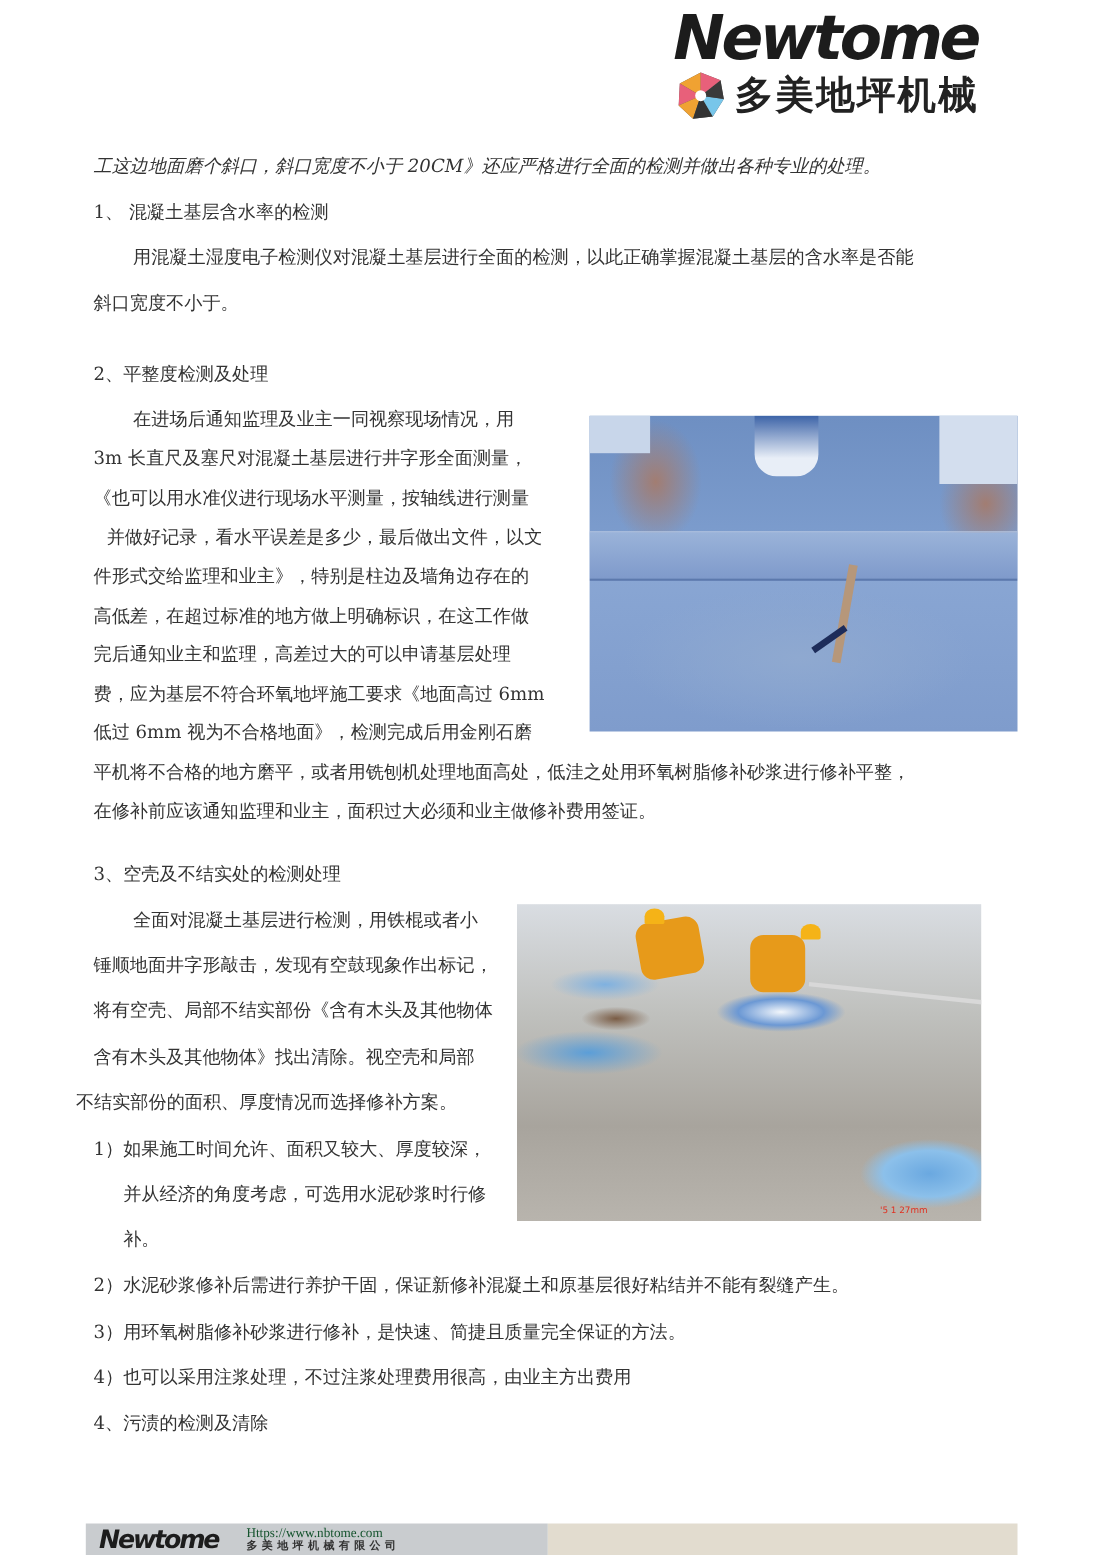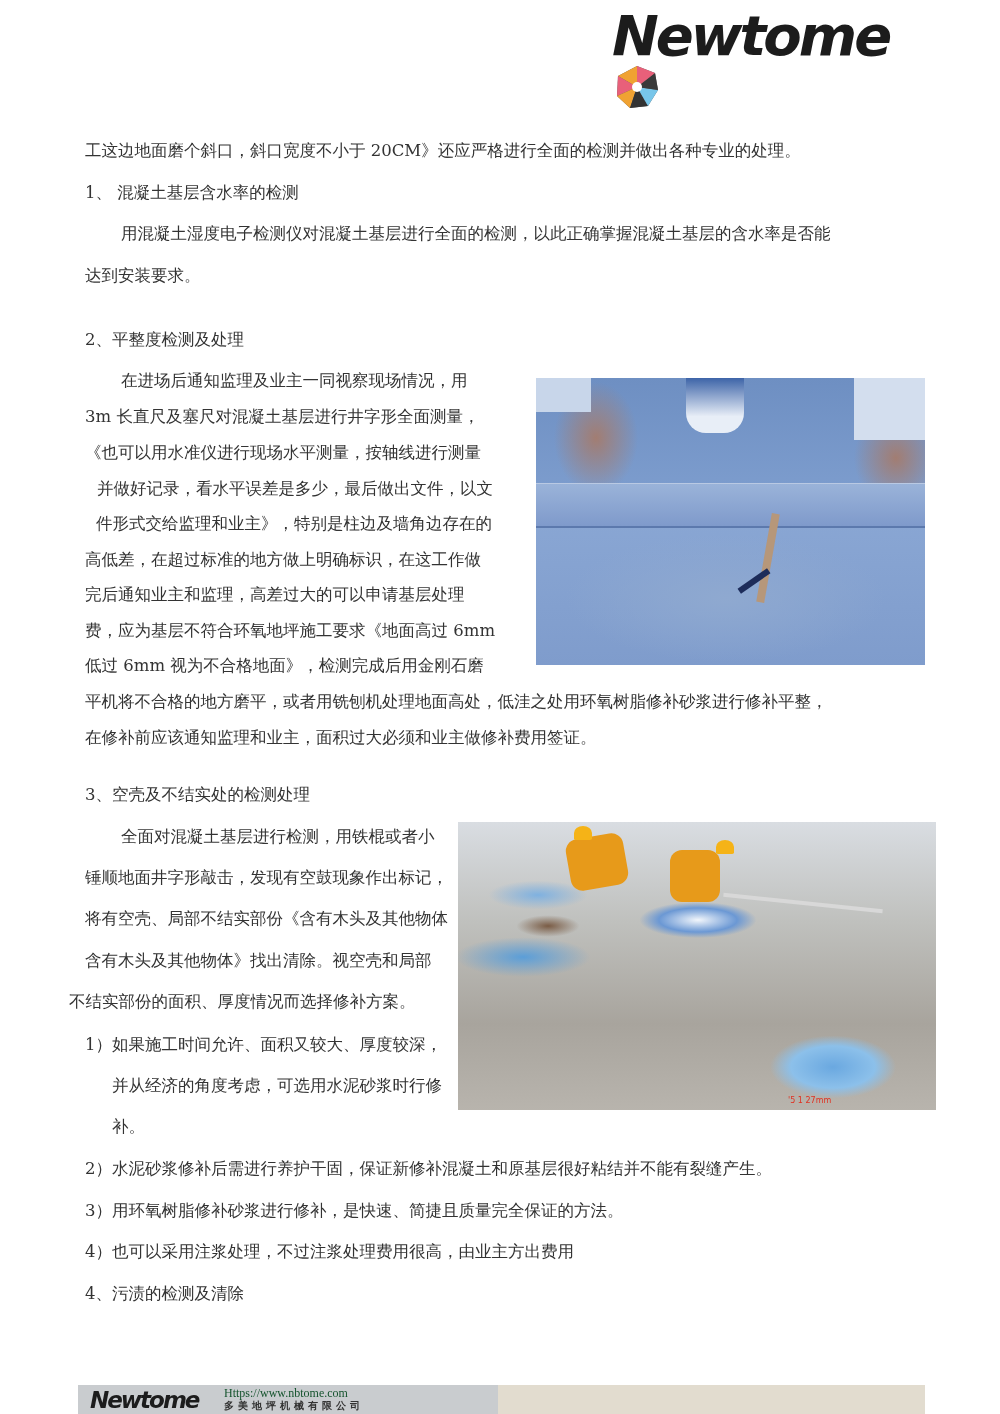--- a/index.html
+++ b/index.html
@@ -33,21 +33,21 @@
       linear-gradient(180deg, #6e8fc2 0%, #7c9ccd 38%, #8aa7d4 45%, #7f9ccc 100%);
   }
   .ruler { position: absolute; left: 0; top: 105px; width: 389px; height: 42px;
     background: linear-gradient(180deg, #9ab3d9, #7f9acb); border-top: 1px solid #b9c9e3; border-bottom: 2px solid #5c79ad; }
   .wedge { position: absolute; left: 228px; top: 135px; width: 8px; height: 90px; background: #b6977a; transform: rotate(10deg); }
   .wedge-tip { position: absolute; left: 200px; top: 200px; width: 36px; height: 6px; background: #1d2c5a; transform: rotate(-35deg); }
   .sleeve-l { position: absolute; left: 0; top: 0; width: 55px; height: 34px; background: #c8d6ea; }
   .sleeve-r { position: absolute; left: 318px; top: 0; width: 71px; height: 62px; background: #d3deee; }
   .shoe { position: absolute; left: 150px; top: 0; width: 58px; height: 55px; background: linear-gradient(180deg, #3d64a8, #e8eef7 70%); border-radius: 0 0 20px 20px; }
   .photo2 {
-    left: 458px; top: 822px; width: 478px; height: 288px;
+    left: 470px; top: 822px; width: 422px; height: 288px;
     background:
       radial-gradient(ellipse 70px 35px at 375px 245px, #6aa8e0 0%, #8cc0ea 60%, rgba(140,192,234,0) 90%),
       radial-gradient(ellipse 75px 22px at 65px 135px, #5b9ed8 0%, rgba(91,158,216,0) 90%),
       radial-gradient(ellipse 65px 20px at 240px 98px, #f2f6fb 0%, #6b98d4 60%, rgba(107,152,212,0) 90%),
       radial-gradient(ellipse 35px 12px at 90px 104px, #7a5c45 0%, rgba(122,92,69,0) 90%),
       radial-gradient(ellipse 55px 16px at 80px 73px, #7fb1e0 0%, rgba(127,177,224,0) 90%),
       linear-gradient(180deg, #d9dde2 0%, #bfc0bd 35%, #a8a49d 70%, #b8b4ad 100%);
   }
   .worker { position: absolute; background: #e79a1a; border-radius: 12px; }
   .helmet { position: absolute; background: #f5b317; border-radius: 50% 50% 10% 10%; }
@@ -76,33 +76,34 @@
     <polygon points="23,2 41,9 44,26 34,42 16,44 3,32 4,12" fill="#5a5a5a"></polygon>
     <polygon points="23,23 23,2 4,12" fill="#f0a232"></polygon>
     <polygon points="23,23 4,12 3,32" fill="#e8607a"></polygon>
     <polygon points="23,23 3,32 16,44" fill="#f0a232"></polygon>
     <polygon points="23,23 16,44 34,42" fill="#333"></polygon>
     <polygon points="23,23 34,42 44,26" fill="#78c6ea"></polygon>
     <polygon points="23,23 44,26 41,9" fill="#3a3a3a"></polygon>
     <polygon points="23,23 41,9 23,2" fill="#e8607a"></polygon>
     <circle cx="23" cy="23" r="5" fill="#fff"></circle>
   </svg>
+  <div class="logo-cn">多美地坪机械</div>
 </div>
 
 <div id="text-lines">
-    <div class="line" style="left: 85px; top: 140px;">工这边地面磨个斜口，斜口宽度不小于 20CM》还应严格进行全面的检测并做出各种专业的处理。</div>
+    <div class="line" style="left: 85px; top: 140px; font-style: italic;">工这边地面磨个斜口，斜口宽度不小于 20CM》还应严格进行全面的检测并做出各种专业的处理。</div>
     <div class="line" style="left: 85px; top: 182px;">1、 混凝土基层含水率的检测</div>
     <div class="line" style="left: 121px; top: 223px;">用混凝土湿度电子检测仪对混凝土基层进行全面的检测，以此正确掌握混凝土基层的含水率是否能</div>
-    <div class="line" style="left: 85px; top: 265px;">达到安装要求。</div>
+    <div class="line" style="left: 85px; top: 265px;">斜口宽度不小于。</div>
     <div class="line" style="left: 85px; top: 329px;">2、平整度检测及处理</div>
     <div class="line" style="left: 121px; top: 370px;">在进场后通知监理及业主一同视察现场情况，用</div>
     <div class="line" style="left: 85px; top: 406px;">3m 长直尺及塞尺对混凝土基层进行井字形全面测量，</div>
     <div class="line" style="left: 85px; top: 442px;">《也可以用水准仪进行现场水平测量，按轴线进行测量</div>
     <div class="line" style="left: 97px; top: 478px;">并做好记录，看水平误差是多少，最后做出文件，以文</div>
-    <div class="line" style="left: 85px; top: 513px; margin-left: 11px;">件形式交给监理和业主》，特别是柱边及墙角边存在的</div>
+    <div class="line" style="left: 85px; top: 513px;">件形式交给监理和业主》，特别是柱边及墙角边存在的</div>
     <div class="line" style="left: 85px; top: 549px;">高低差，在超过标准的地方做上明确标识，在这工作做</div>
     <div class="line" style="left: 85px; top: 584px;">完后通知业主和监理，高差过大的可以申请基层处理</div>
     <div class="line" style="left: 85px; top: 620px;">费，应为基层不符合环氧地坪施工要求《地面高过 6mm</div>
     <div class="line" style="left: 85px; top: 655px;">低过 6mm 视为不合格地面》，检测完成后用金刚石磨</div>
     <div class="line" style="left: 85px; top: 691px;">平机将不合格的地方磨平，或者用铣刨机处理地面高处，低洼之处用环氧树脂修补砂浆进行修补平整，</div>
     <div class="line" style="left: 85px; top: 727px;">在修补前应该通知监理和业主，面积过大必须和业主做修补费用签证。</div>
     <div class="line" style="left: 85px; top: 784px;">3、空壳及不结实处的检测处理</div>
     <div class="line" style="left: 121px; top: 826px;">全面对混凝土基层进行检测，用铁棍或者小</div>
     <div class="line" style="left: 85px; top: 867px;">锤顺地面井字形敲击，发现有空鼓现象作出标记，</div>
     <div class="line" style="left: 85px; top: 908px;">将有空壳、局部不结实部份《含有木头及其他物体</div>

